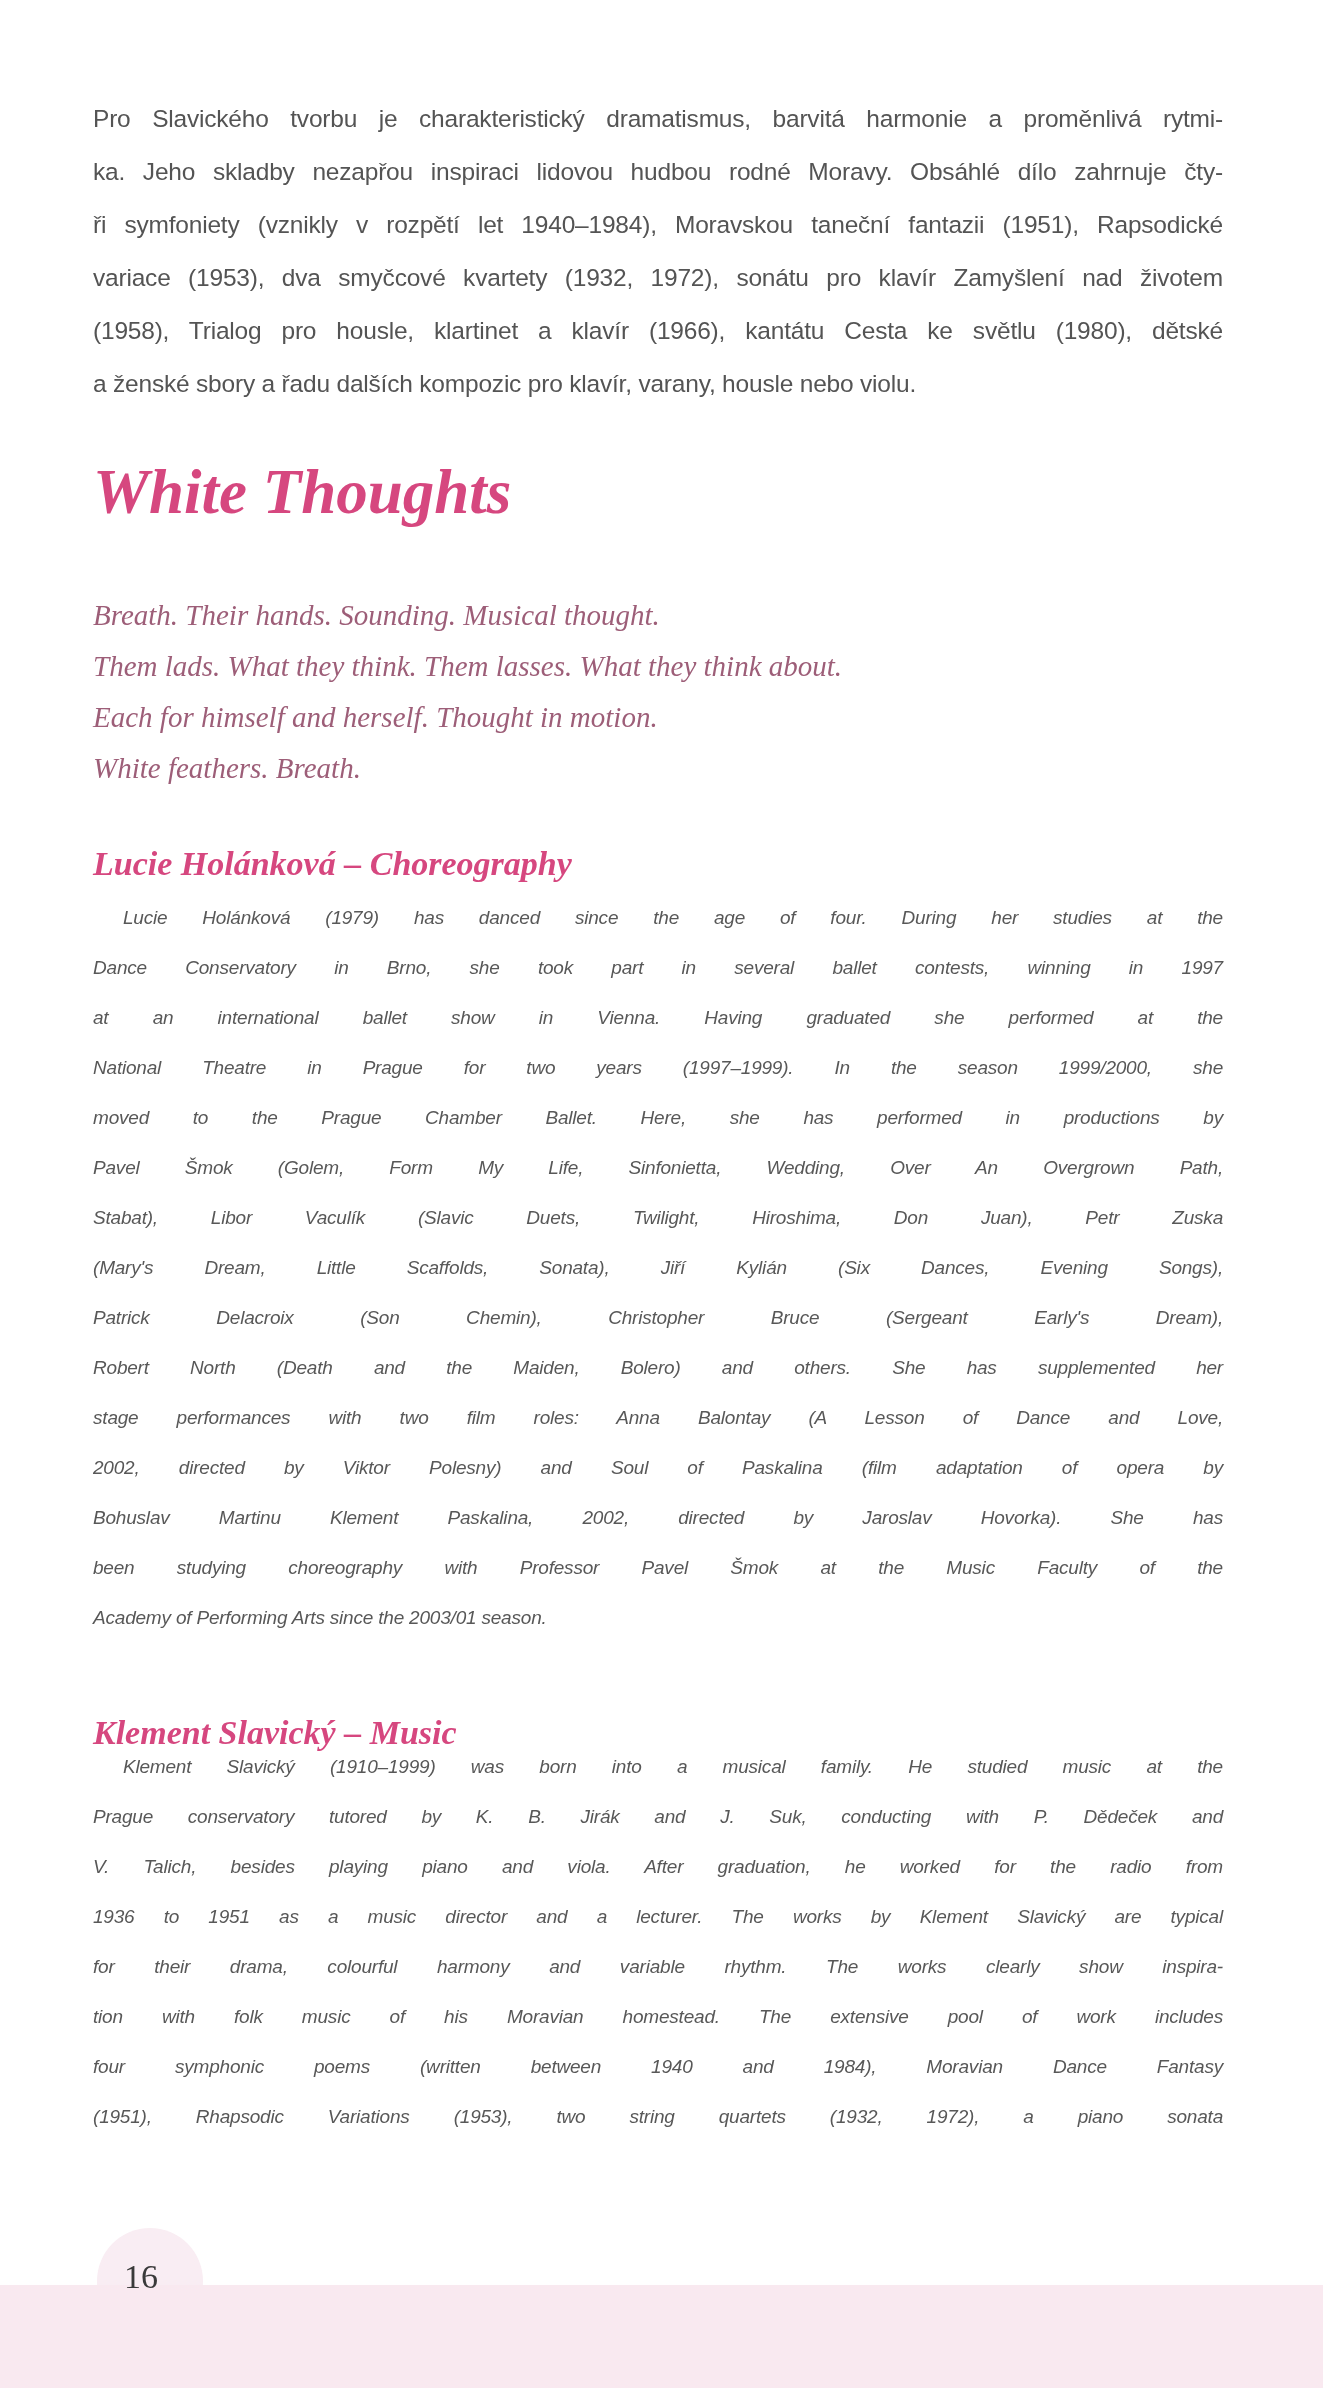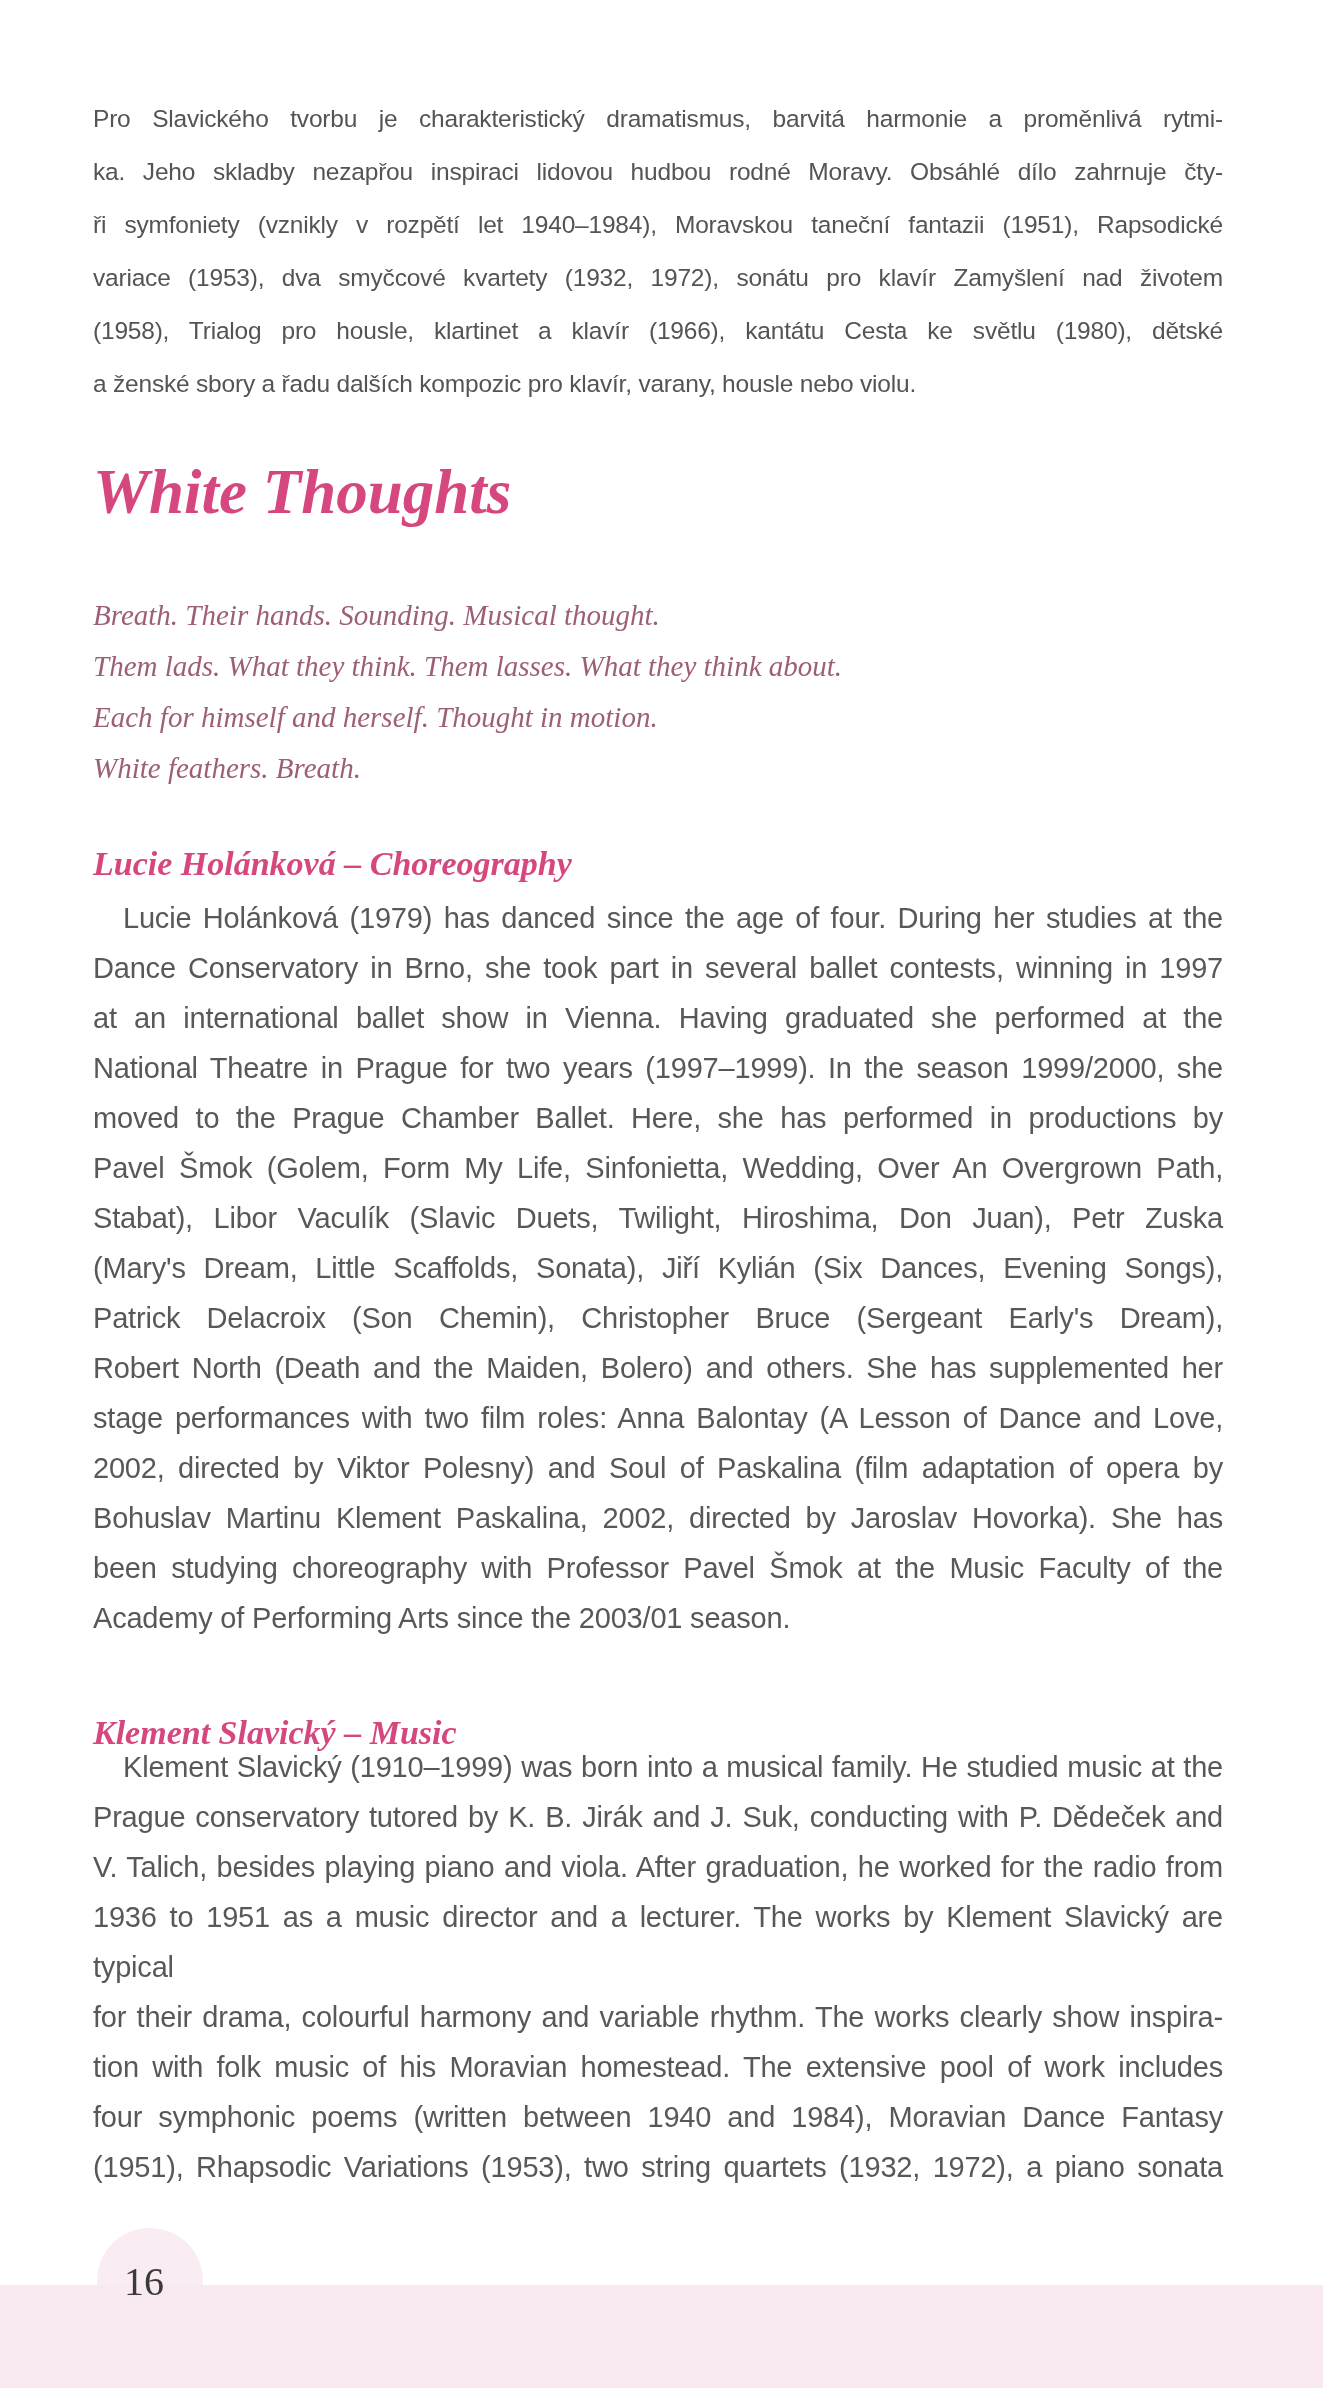--- a/index.html
+++ b/index.html
@@ -34,21 +34,22 @@
   .para.cont .line:last-child { text-align-last: justify; }
 
   .para.cz {
     top: 92px;
     font-size: 24.5px;
     line-height: 53px;
     color: var(--body-cz);
     letter-spacing: -0.2px;
   }
   .para.en {
-    font-size: 29px;
+    font-style: italic;
+    font-size: 19px;
     line-height: 50px;
     color: var(--body-en);
     letter-spacing: -0.2px;
   }
   .para.en .line:first-child { text-indent: 30px; }
   .para.p1 { top: 893px; }
   .para.p2 { top: 1742px; }
 
   .title {
     top: 455px;
@@ -95,21 +96,21 @@
     top: 2285px;
     width: 1323px;
     height: 103px;
     background: var(--band);
   }
   .pagenum {
     position: absolute;
     left: 124px;
     top: 2258px;
     font-family: "Liberation Serif", serif;
-    font-size: 40px;
+    font-size: 34px;
     color: var(--pagenum);
   }
 </style>
 </head>
 <body>
 
 <div class="page">
 
   <div class="block para cz">
       <div class="line">Pro Slavického tvorbu je charakteristický dramatismus, barvitá harmonie a proměnlivá rytmi-</div>

